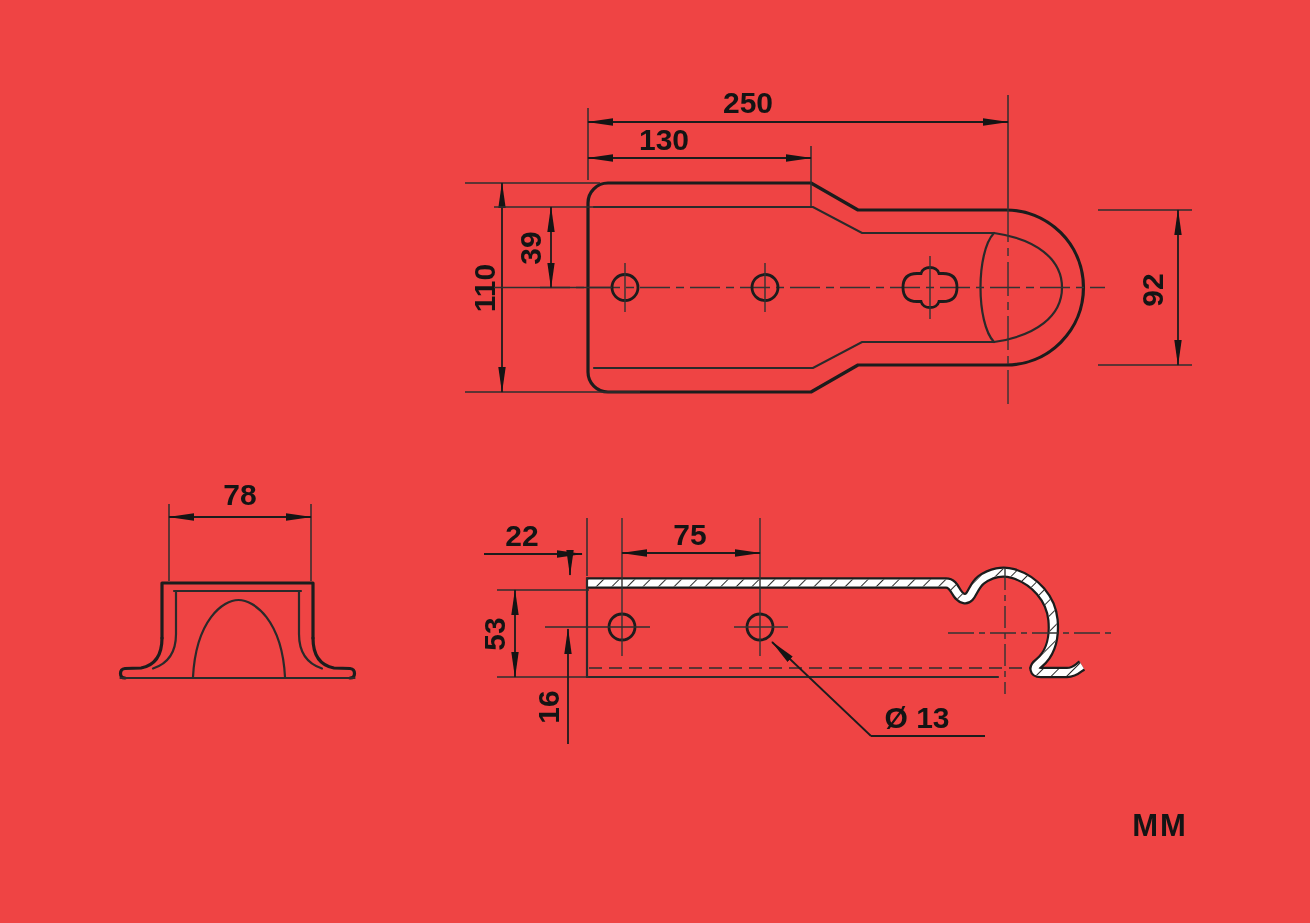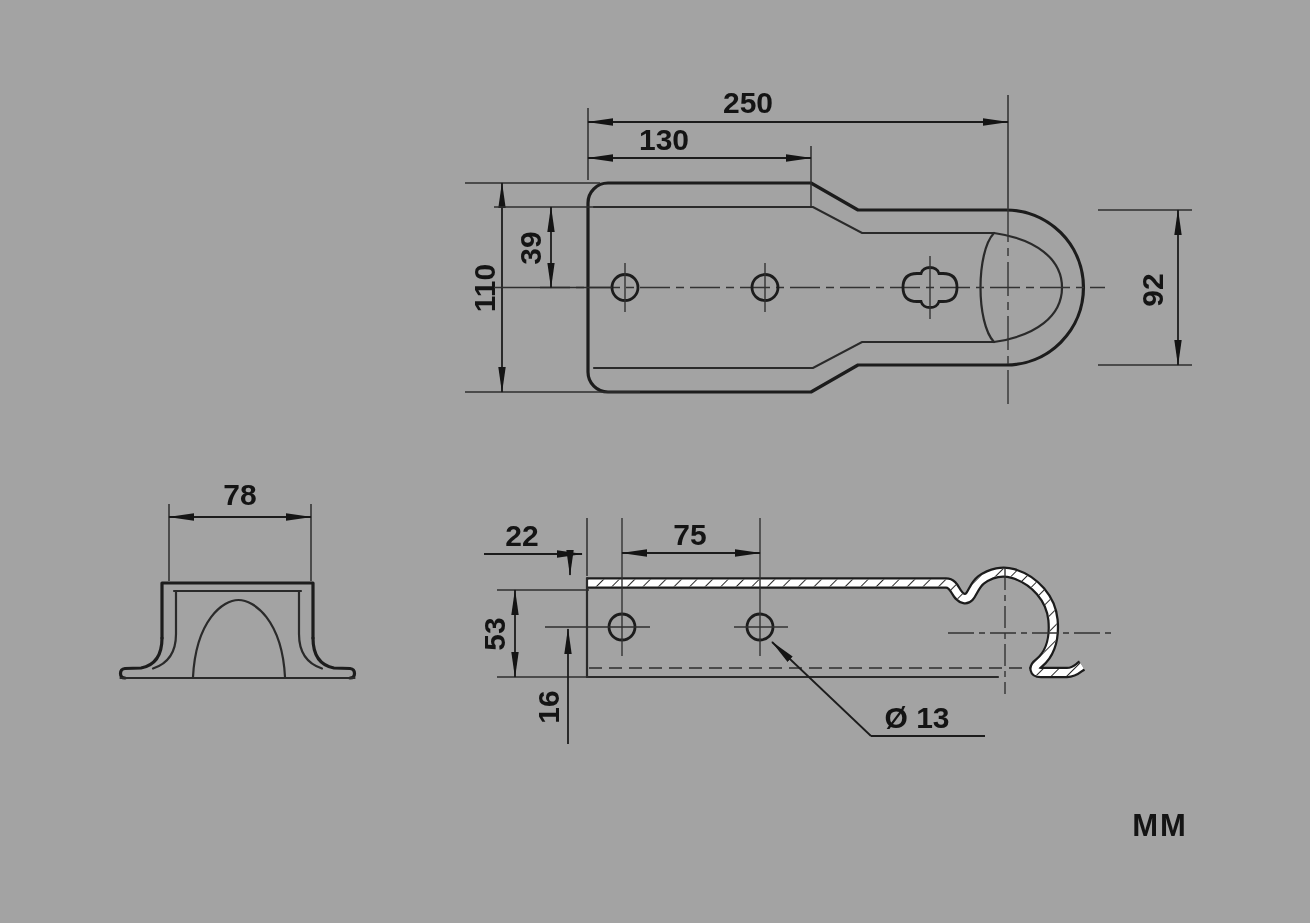--- a/index.html
+++ b/index.html
@@ -1,16 +1,16 @@
 <!DOCTYPE html>
 <html><head>
 <meta charset="utf-8">
 <style>
   html,body{margin:0;padding:0;background:#ffffff;}
-  .page{width:1310px;height:923px;background:#a3a3a3;position:relative;overflow:hidden;}
+  .page{width:1310px;height:923px;background:#ef4444;position:relative;overflow:hidden;}
   svg{display:block;}
   .dim{font:bold 30px "Liberation Sans","DejaVu Sans",sans-serif;fill:#141414;}
   .unit{font:bold 31px "Liberation Sans","DejaVu Sans",sans-serif;fill:#141414;letter-spacing:2px;}
   .thick{stroke:#1c1c1c;stroke-width:3.2;fill:none;stroke-linejoin:round;stroke-linecap:round;}
   .med{stroke:#2a2a2a;stroke-width:2.2;fill:none;stroke-linecap:round;}
   .thin{stroke:#2e2e2e;stroke-width:1.5;fill:none;stroke-linecap:butt;}
   .dimline{stroke:#1c1c1c;stroke-width:1.8;fill:none;}
   .center{stroke:#333;stroke-width:1.4;fill:none;}
   .hole{stroke:#1c1c1c;stroke-width:2.8;fill:none;}
 </style>

